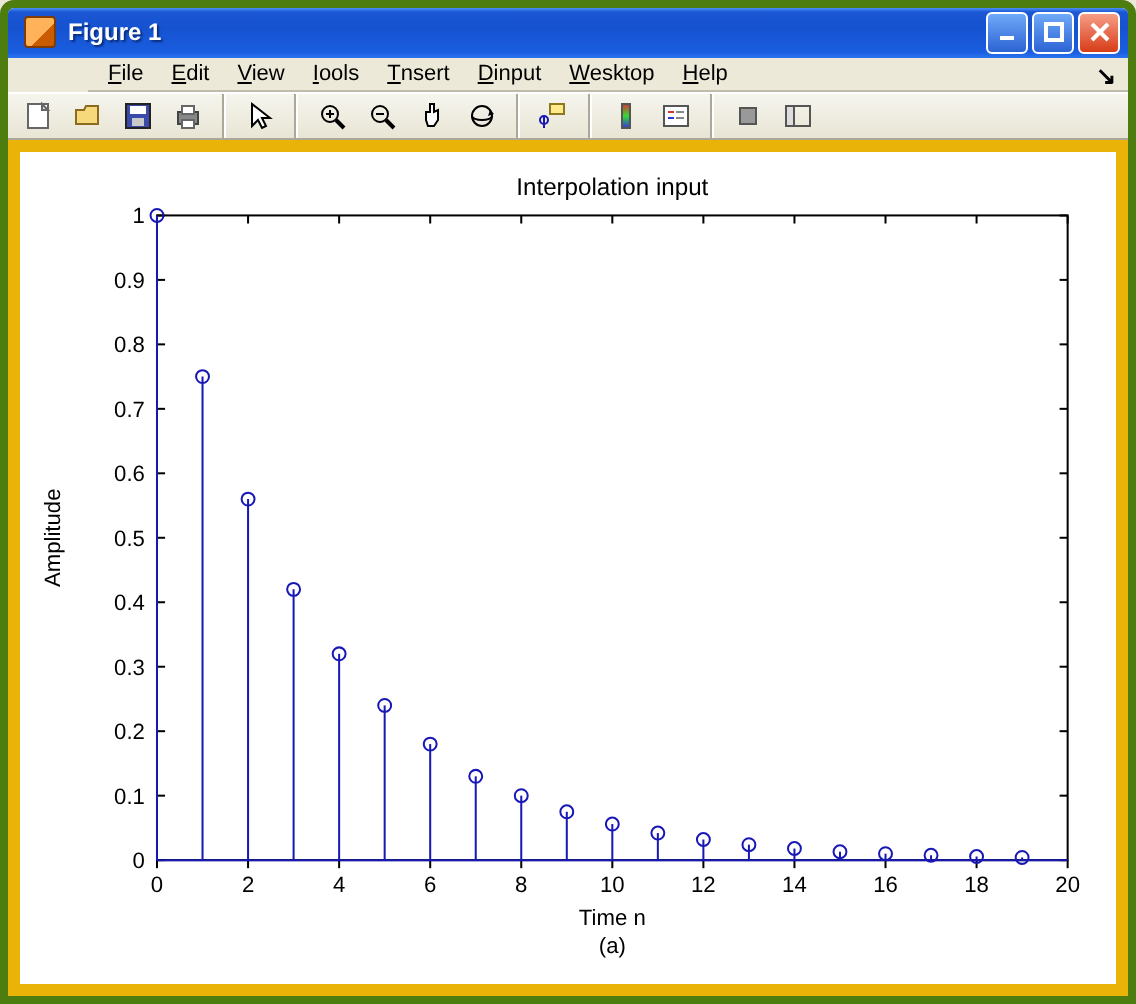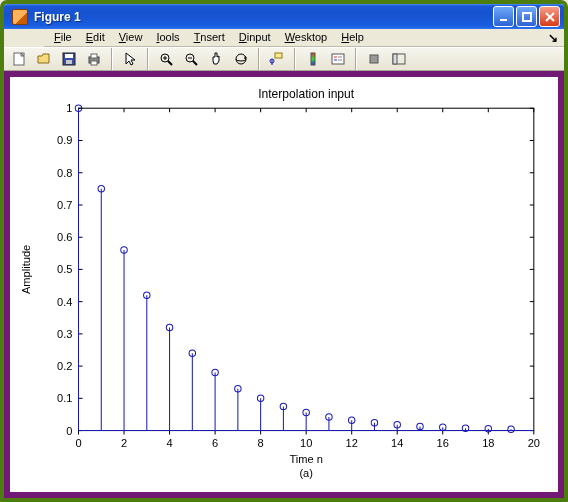--- a/index.html
+++ b/index.html
@@ -13,21 +13,21 @@
 .winbtn.min,.winbtn.max{ background: linear-gradient(to bottom,#6fa9f8,#2c63d4);}
 .winbtn.close{ background: linear-gradient(to bottom,#f79d87,#d73c18);}
 .winbtn svg{stroke:#fff;stroke-width:2;fill:none;}
 .menubar { height: 20px; background: #ece9d8; display: flex; align-items: center; padding: 0 4px; gap: 2px; border-bottom:1px solid #c0bcac; position:relative;margin-left:40px;}
 .menu-item { padding: 2px 6px; cursor: default; }
 .menu-item .ul{text-decoration:underline;}
 .menu-end{position:absolute; right:6px; top:2px; font-weight:bold; font-size:12px;}
 .toolbar { height: 28px; background: linear-gradient(to bottom,#f6f5ee,#e8e5d4); border-top:1px solid #fff; border-bottom:1px solid #aca899; display: flex; align-items: center; padding: 0 4px; gap: 3px;}
 .tbtn { width: 22px; height: 22px; display:flex; align-items:center; justify-content:center; background:transparent; border:1px solid transparent; cursor:pointer;}
 .tsep{ width:2px; height:22px; border-left:1px solid #aca899; border-right:1px solid #fff; margin:0 3px;}
-.figure-area { flex:1; background:#701a75; padding:6px;}
+.figure-area { flex:1; background:#eab308; padding:6px;}
 .canvas{ width:100%; height:100%; background:#fff; position:relative;}
 svg.plot{width:100%; height:100%;}
 .axis-line{stroke:#000; stroke-width:1;}
 .tick{stroke:#000; stroke-width:1;}
 .ticklabel{font-size:11px; fill:#000;}
 .stem-line{stroke:#1818b5; stroke-width:1;}
 .stem-marker{fill:none; stroke:#1818b5; stroke-width:1;}
 .baseline{stroke:#1818b5; stroke-width:1;}
 .ctitle{font-size:12px; fill:#000; text-anchor:middle;}
 .axlabel{font-size:11px; fill:#000; text-anchor:middle;}

